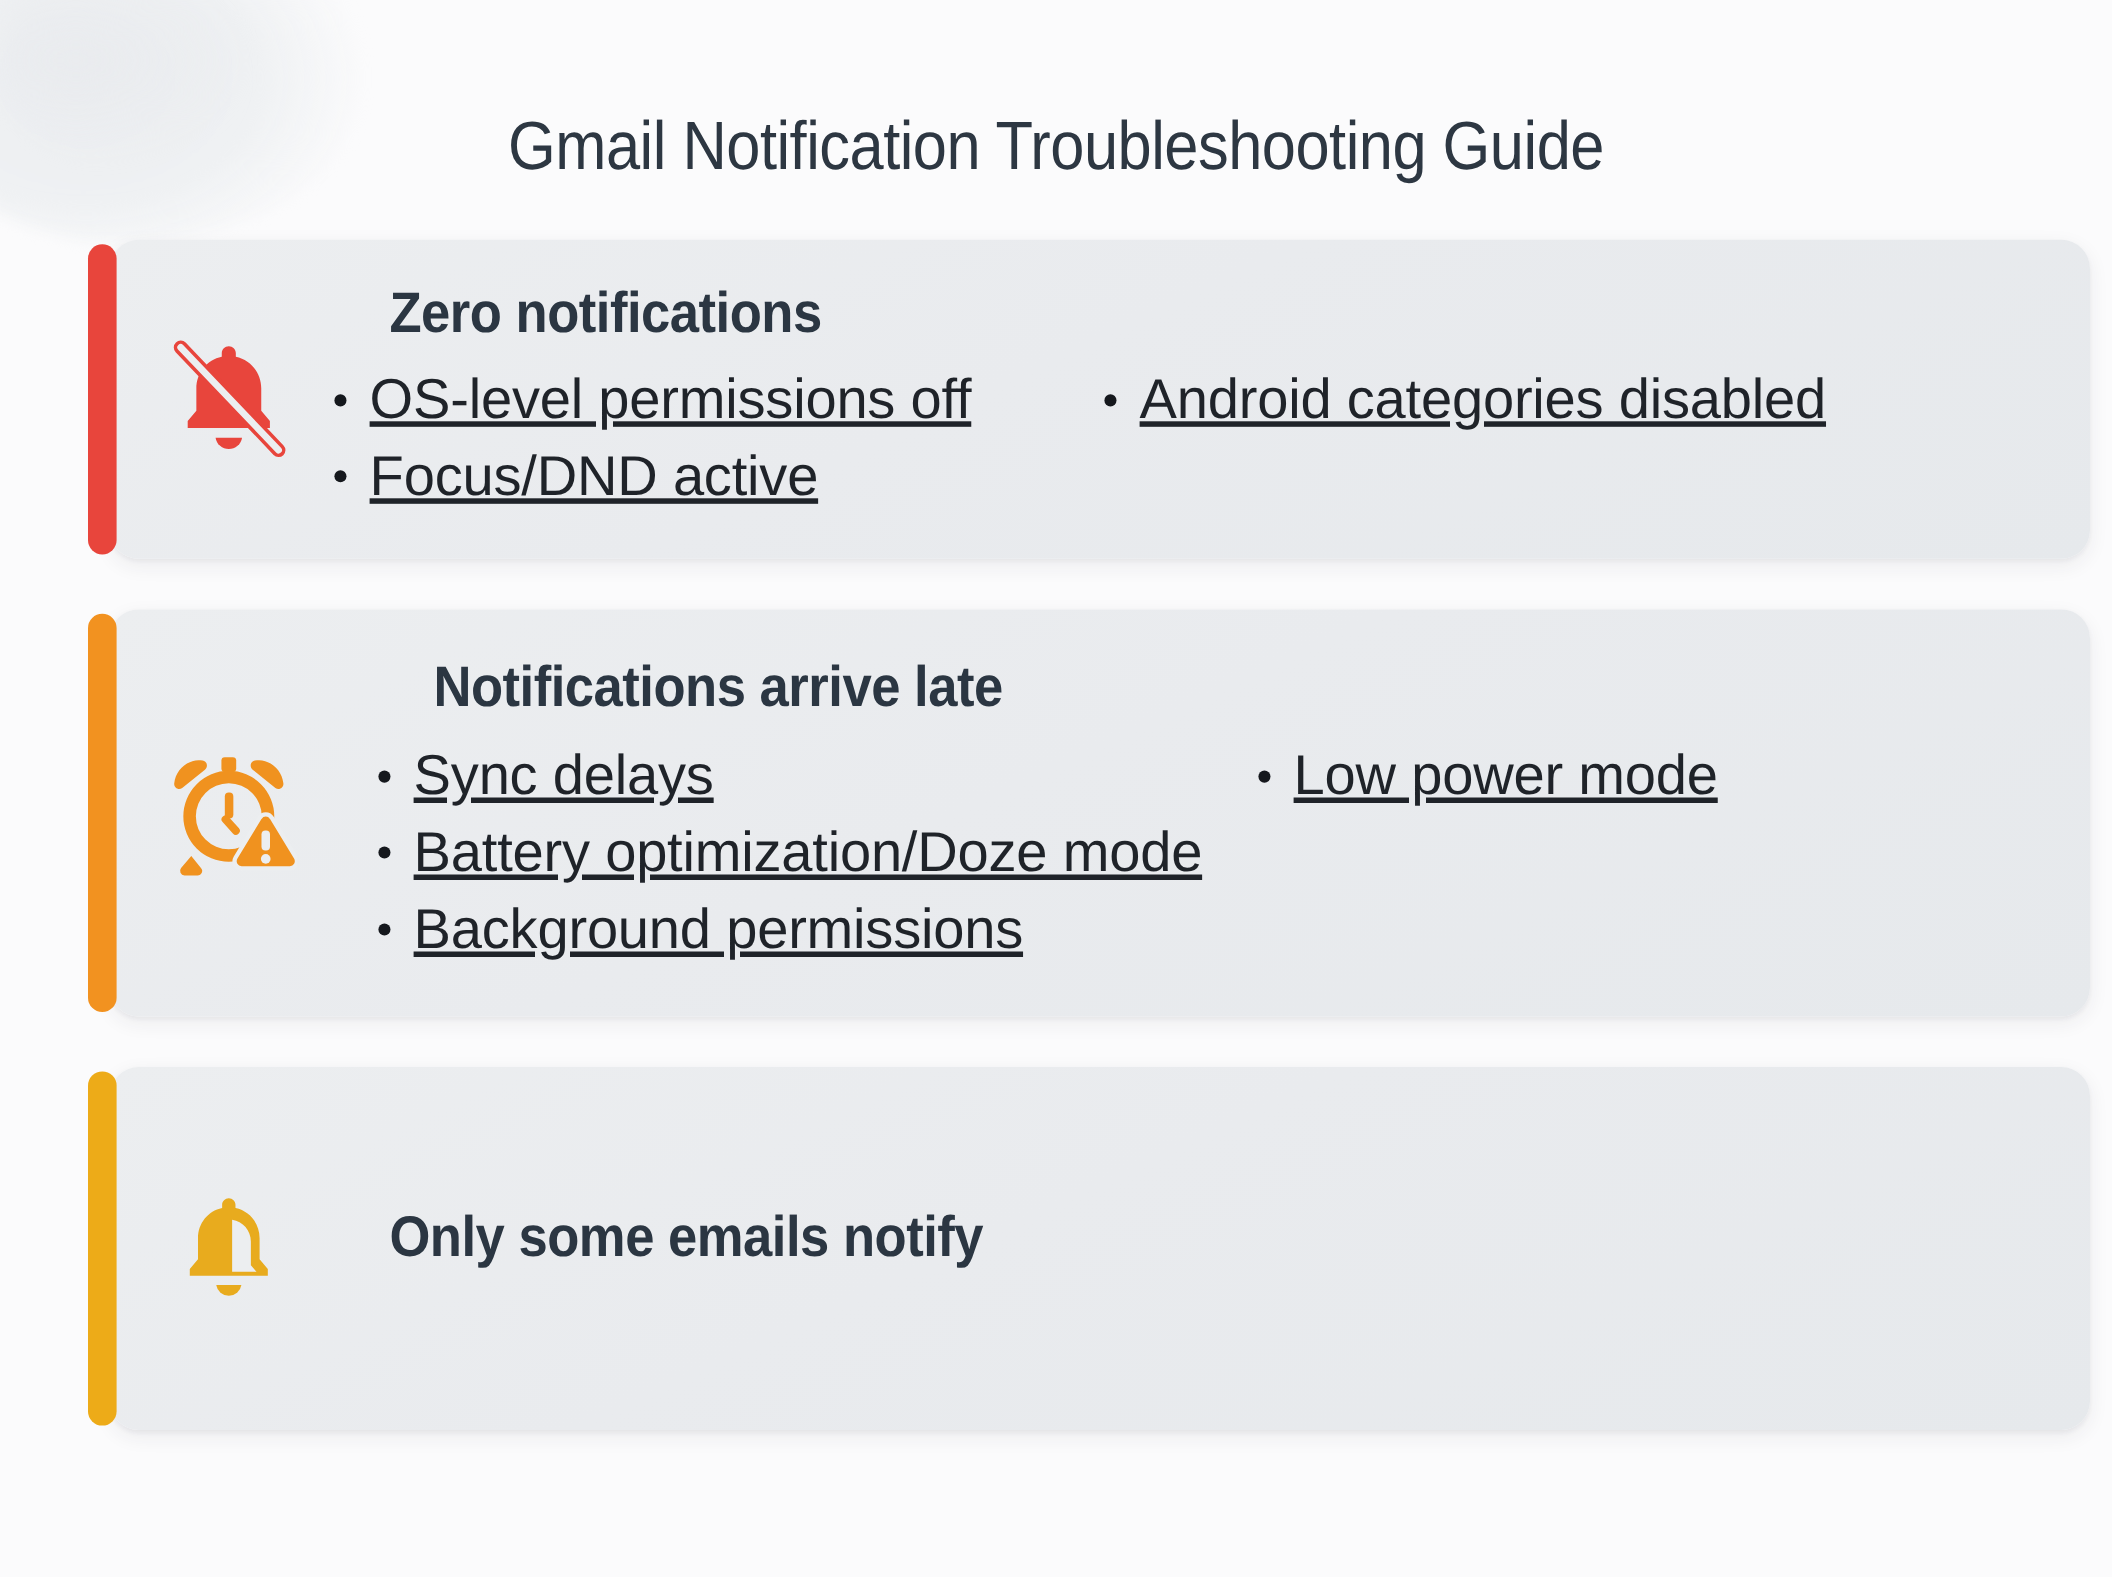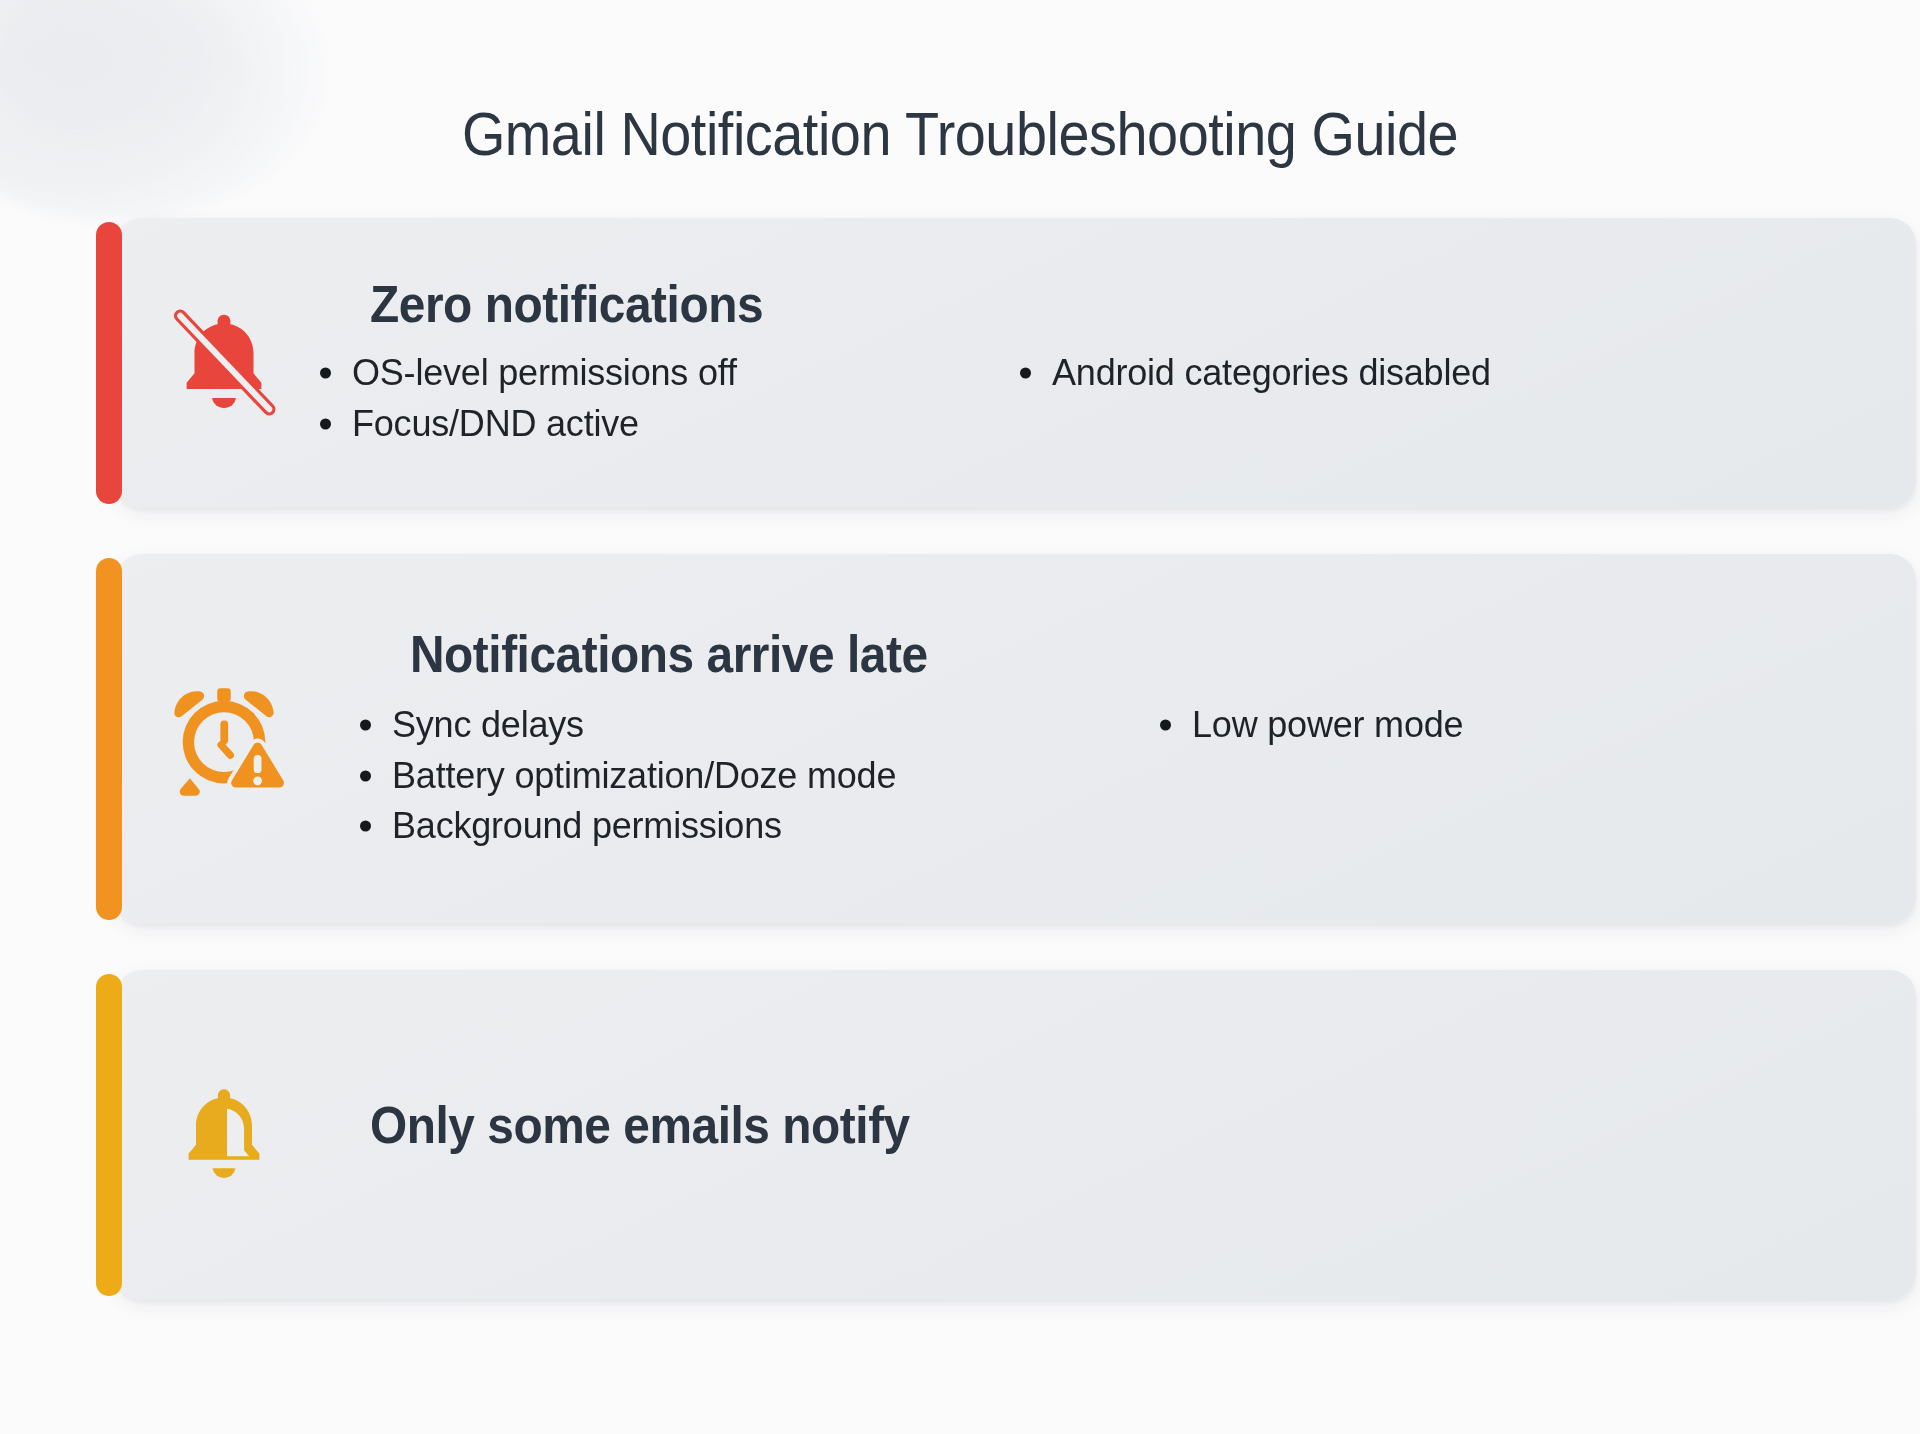--- a/index.html
+++ b/index.html
@@ -59,21 +59,21 @@
     font-weight: 400;
     color: #2d3742;
     letter-spacing: -0.5px;
     transform: scaleX(0.9);
     transform-origin: 50% 50%;
     white-space: nowrap;
   }
 
   .cards {
     position: absolute;
-    left: 116px;
+    left: 100px;
     right: 0;
     top: 218px;
   }
 
   .card {
     position: relative;
     width: 1800px;
     box-sizing: border-box;
     background: linear-gradient(155deg, #eceef0 0%, #e9ebee 45%, #e6e9ec 100%);
     border-radius: 26px;
@@ -132,27 +132,28 @@
   .col.left { width: 700px; }
   .col.right { width: 780px; }
 
   ul.bullets {
     list-style: none;
     margin: 0;
     padding: 0;
   }
   ul.bullets li {
     position: relative;
-    font-size: 36px;
+    font-size: 51px;
     line-height: 1.27;
     color: #1f2329;
     padding-left: 46px;
     margin: 0 0 5px 0;
     white-space: nowrap;
     letter-spacing: -0.2px;
+    text-decoration: underline;
   }
   ul.bullets li::before {
     content: "";
     position: absolute;
     left: 14px;
     top: 50%;
     transform: translateY(-50%);
     width: 11px;
     height: 11px;
     border-radius: 50%;

